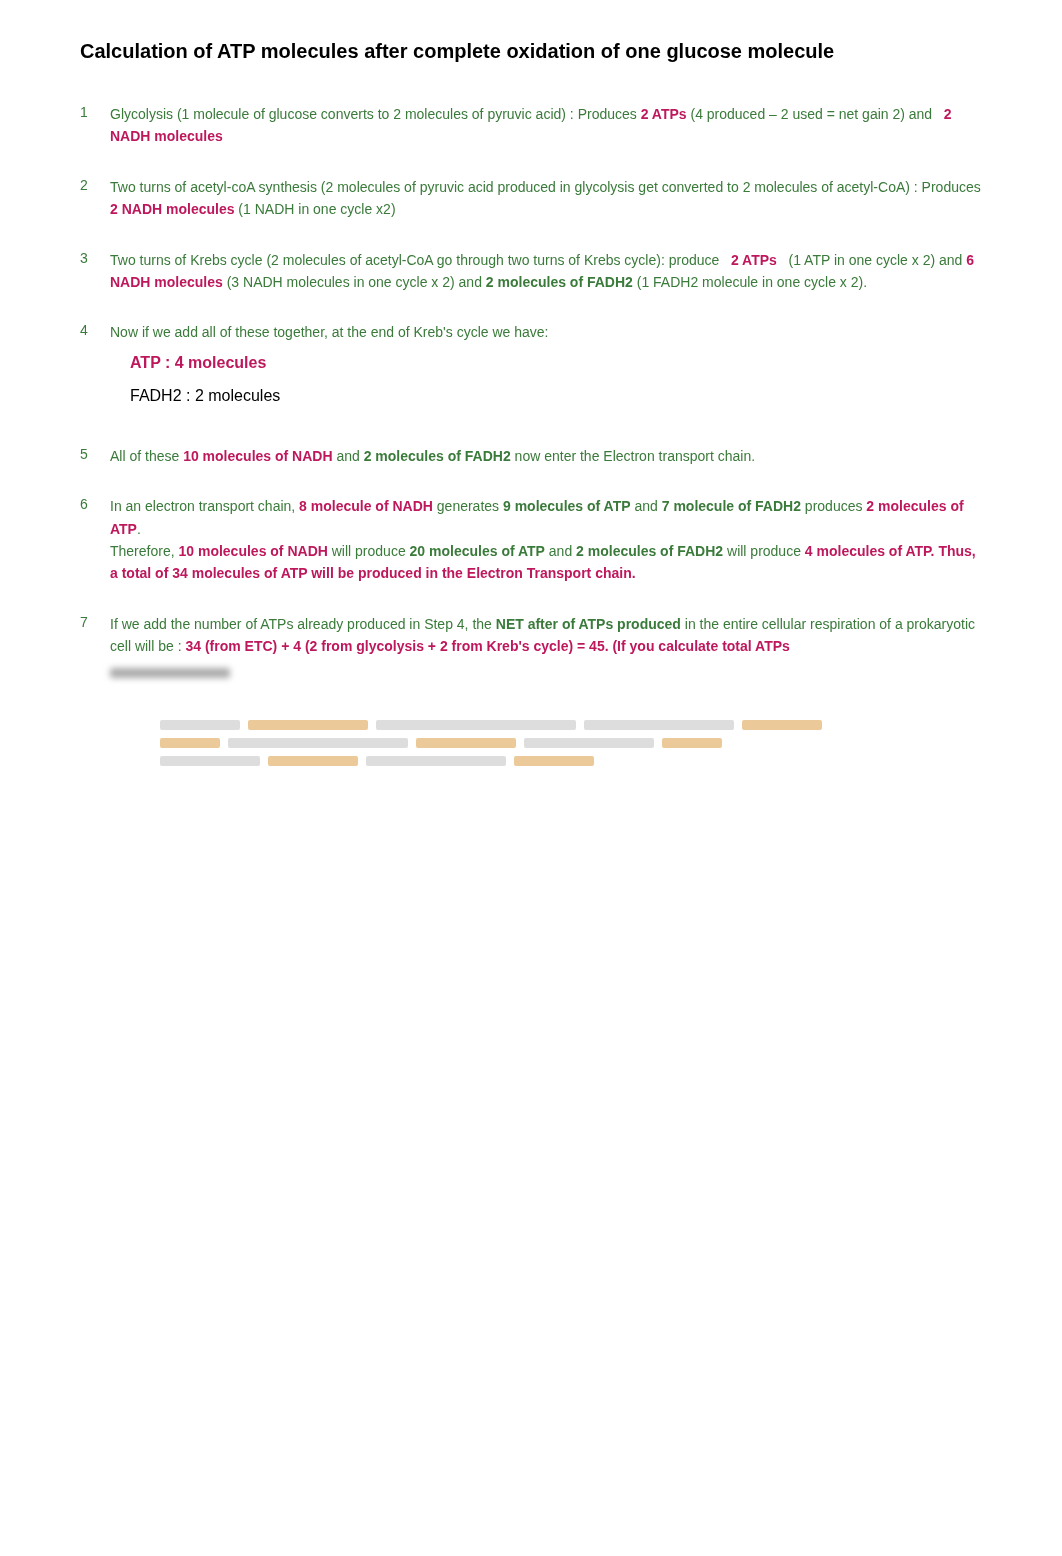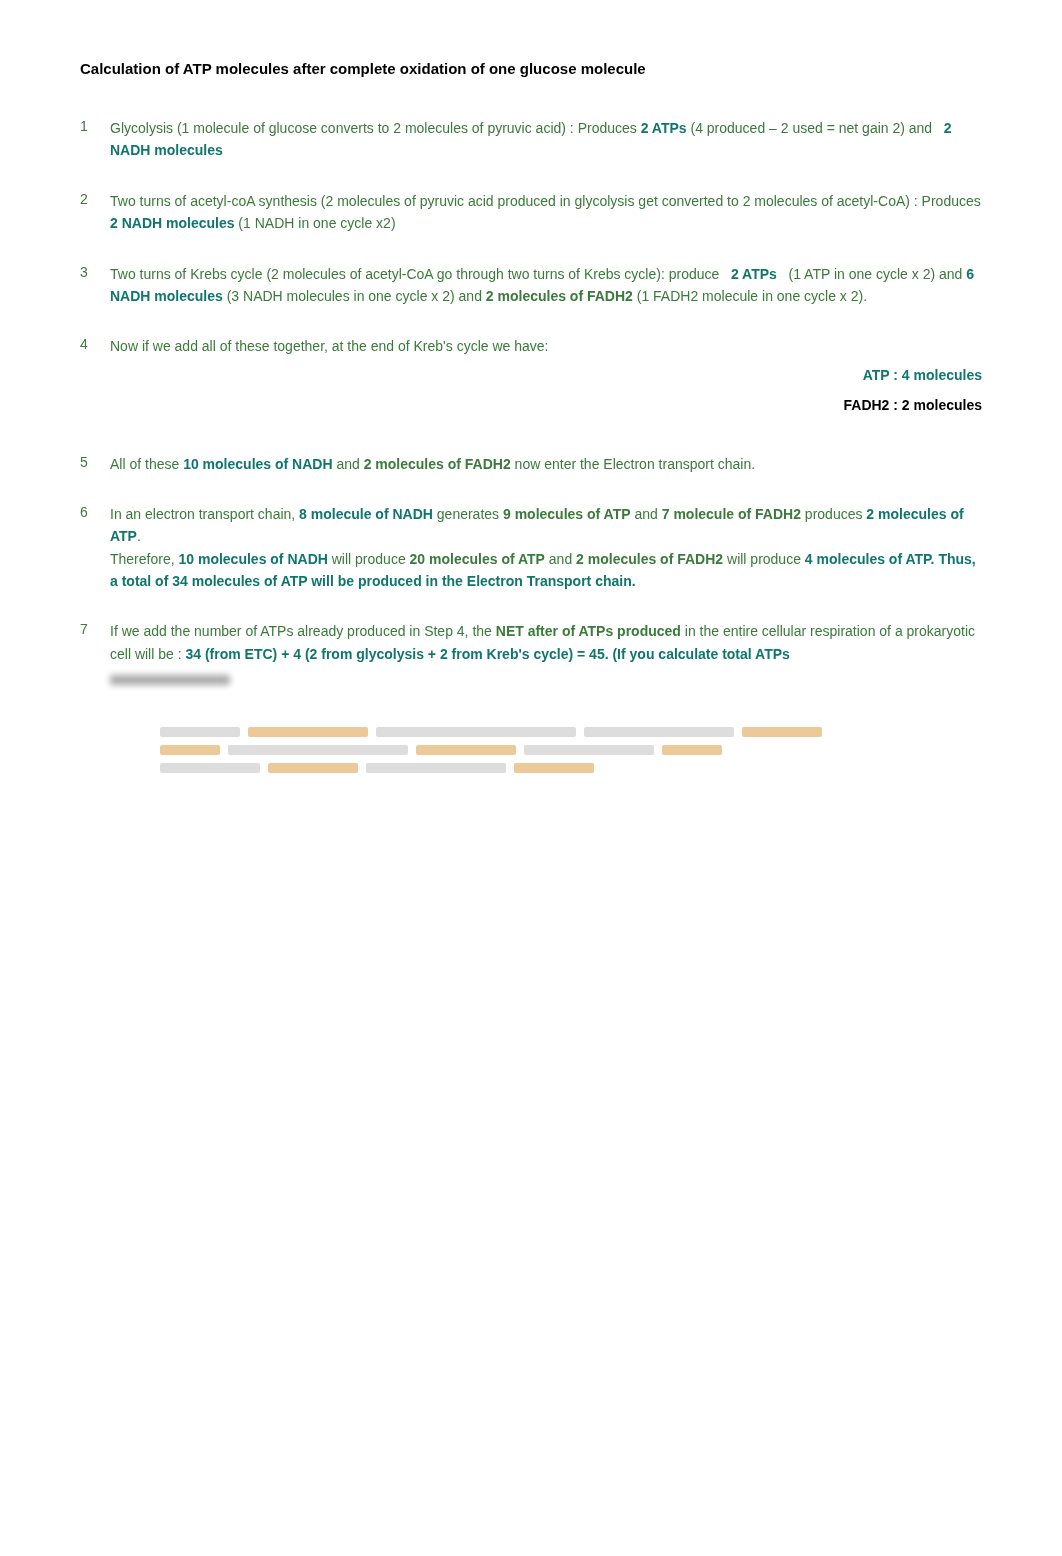--- a/index.html
+++ b/index.html
@@ -12,25 +12,24 @@
       background: #ffffff;
       font-family: Arial, sans-serif;
       font-size: 14px;
       color: #3a7a3a;
       width: 1062px;
       min-height: 1556px;
       padding: 40px 80px;
     }
 
     .page-title {
-      font-size: 15px;
+      font-size: 20px;
       font-weight: bold;
       color: #000000;
       margin-bottom: 40px;
-      margin-top: 20px;
     }
 
     .content-list {
       list-style: none;
       padding: 0;
     }
 
     .content-list > li {
       display: flex;
       margin-bottom: 28px;
@@ -45,41 +44,39 @@
     }
 
     .item-text {
       flex: 1;
       font-size: 14px;
       color: #3a7a3a;
       line-height: 1.6;
     }
 
     .highlight-red {
-      color: #0f766e;
+      color: #be185d;
       font-weight: bold;
     }
 
     .sub-section {
       margin-top: 6px;
       padding-left: 20px;
     }
 
     .sub-line {
       margin-bottom: 8px;
-      font-size: 14px;
+      font-size: 16px;
       color: #3a7a3a;
       line-height: 1.6;
-      text-align: right;
     }
 
     .fadh2-line {
-      font-weight: bold;
+      font-weight: normal;
       color: #000000;
-      margin-left: 29px;
     }
 
     .blurred-section {
       margin-top: 10px;
       color: #aaaaaa;
       font-size: 13px;
       line-height: 1.5;
       filter: blur(3px);
     }
 

